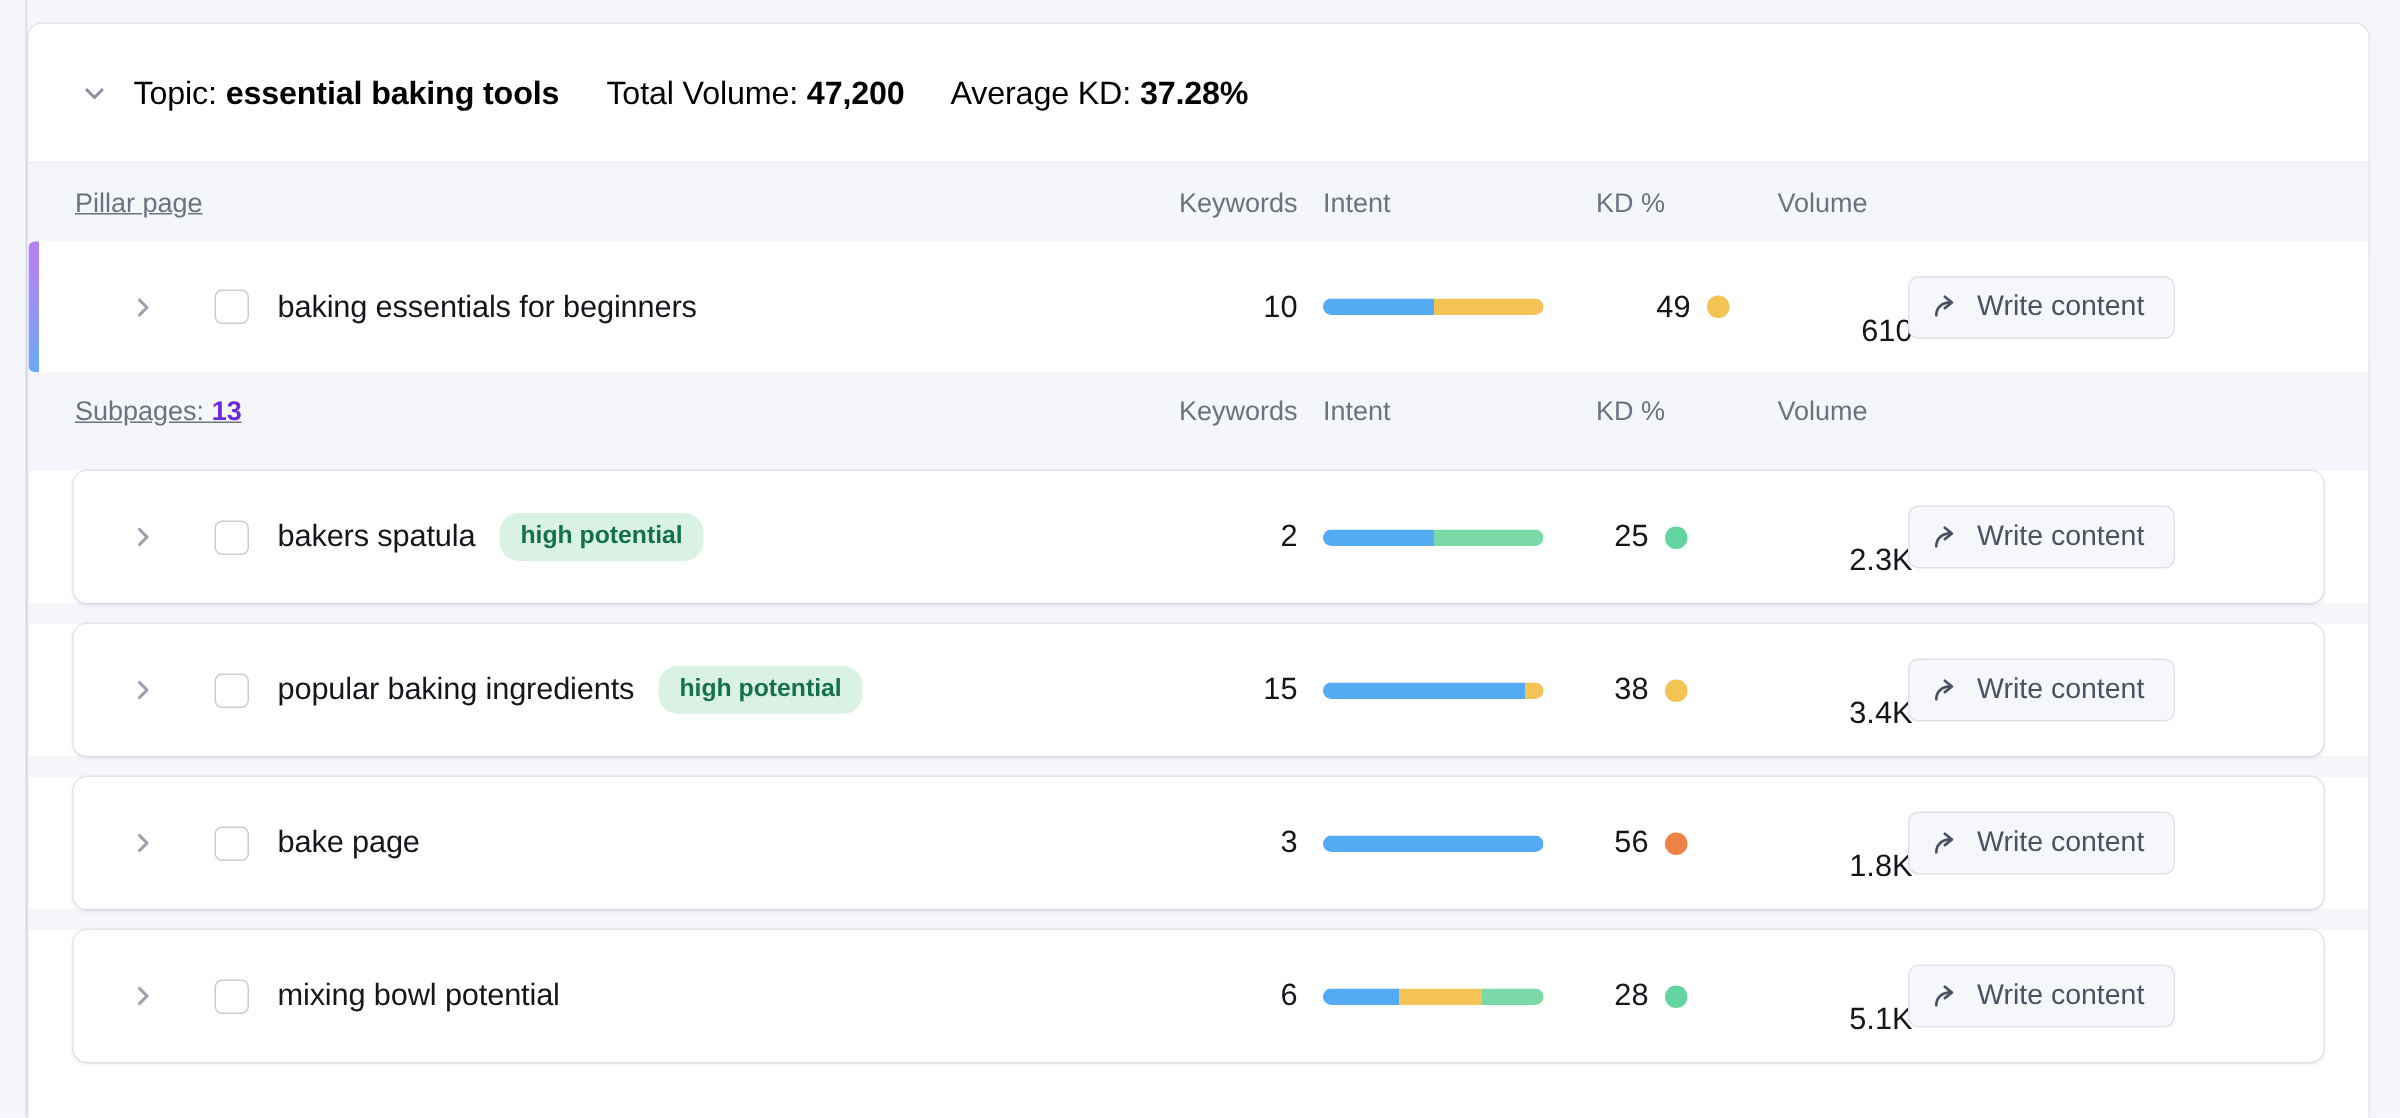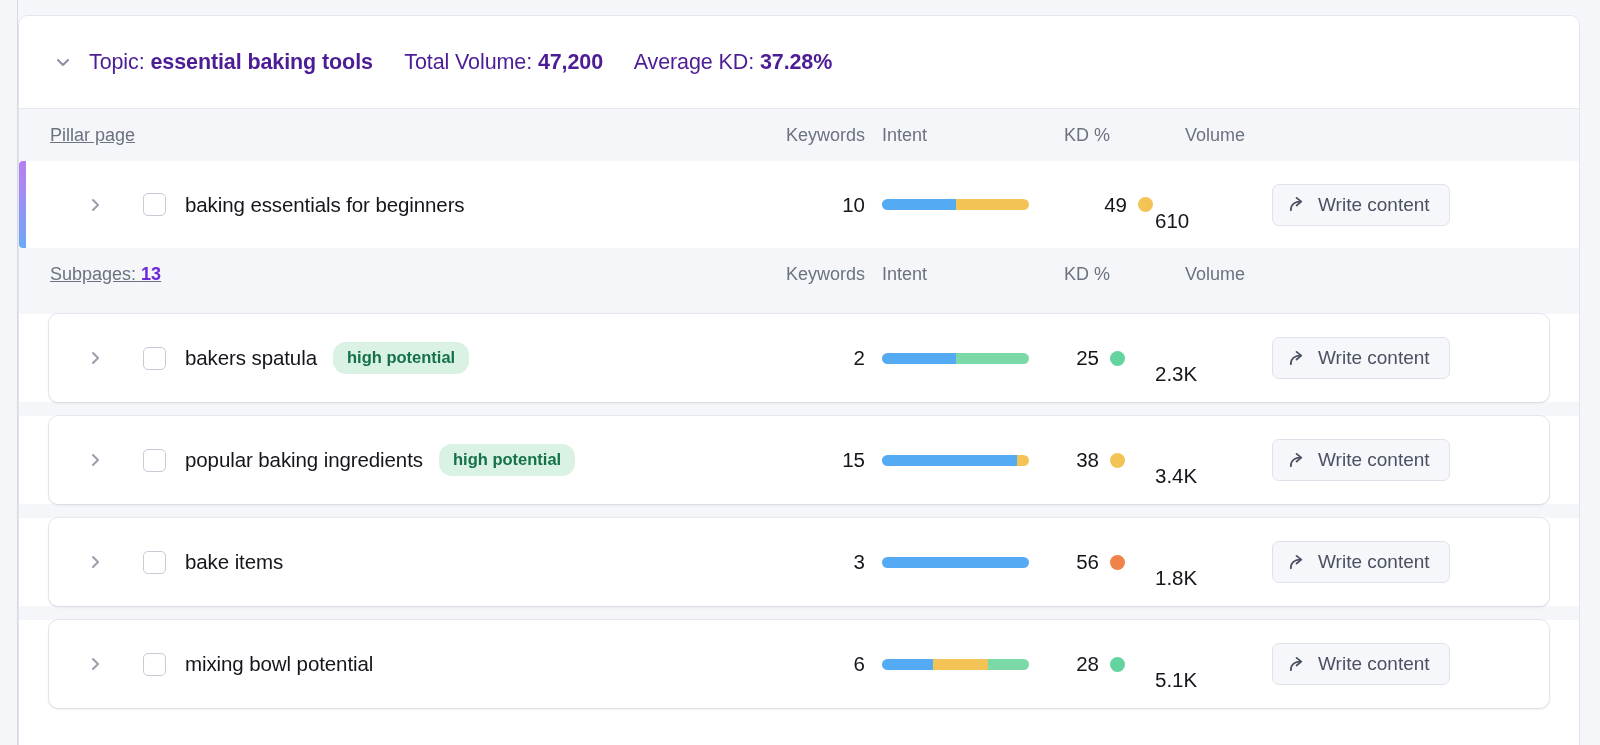--- a/index.html
+++ b/index.html
@@ -42,21 +42,21 @@
     border-bottom: 1px solid #e6e9f0;
     background: #fff;
   }
   .chev-down {
     width: 22px; height: 22px;
     display: flex; align-items: center; justify-content: center;
     margin-right: 15px; cursor: pointer;
   }
   .chev-down svg { stroke: #8a91a3; }
   .topic-text {
-    font-size: 21.5px; color: #4c1d95; white-space: nowrap;
+    font-size: 21.5px; color: #000000; white-space: nowrap;
     letter-spacing: -0.1px;
   }
   .topic-text .lbl { font-weight: 400; }
   .topic-text .val { font-weight: 700; }
   .topic-gap { display: inline-block; width: 20px; }
 
   
   .colhead {
     position: relative;
     height: 52px;
@@ -131,21 +131,21 @@
     padding: 6px 14px 7px;
     border-radius: 13px;
     white-space: nowrap;
   }
 
   .cell {
     position: absolute;
     font-size: 20.5px; color: #14161c;
   }
   .cell-keywords { left: 731px; width: 115px; text-align: right; }
-  .cell-volume   { left: 1136px; width: 120px; text-align: left; margin-top: 32px; }
+  .cell-volume   { left: 1136px; width: 120px; text-align: right; margin-top: 32px; }
 
   
   .intent-bar {
     position: absolute; left: 863px;
     width: 147px; height: 11px;
     border-radius: 6px; overflow: hidden;
     display: flex;
   }
   .intent-seg { height: 100%; }
 
@@ -304,21 +304,21 @@
           <div class="badge" style="left: 390px;">high potential</div>
         </div>
         <div class="sub-gap"></div>
         <div class="row sub">
           <div class="chev-right" style="left:36px;">
             <svg width="16" height="16" viewBox="0 0 16 16" fill="none" stroke-width="2.1" stroke-linecap="round" stroke-linejoin="round">
               <polyline points="6,3 11,8 6,13"></polyline>
             </svg>
           </div>
           <div class="cbox" style="left:94px;"></div>
-          <div class="row-label" style="left:136px;">bake items</div>
+          <div class="row-label" style="left:136px;">bake page</div>
           <div class="cell cell-keywords" style="left:701px;">3</div>
           <div class="intent-bar" style="left:833px;">
             <div class="intent-seg" style="width: 100%; background: rgb(85, 170, 244);"></div>
           </div>
           <div class="kd-group" style="left:1000px;">
             <span class="kd-val">56</span>
             <span class="kd-dot" style="background: rgb(239, 130, 72);"></span>
           </div>
           <div class="cell cell-volume" style="left:1106px;">1.8K</div>
           <div class="wc-btn" style="left:1223px;">

